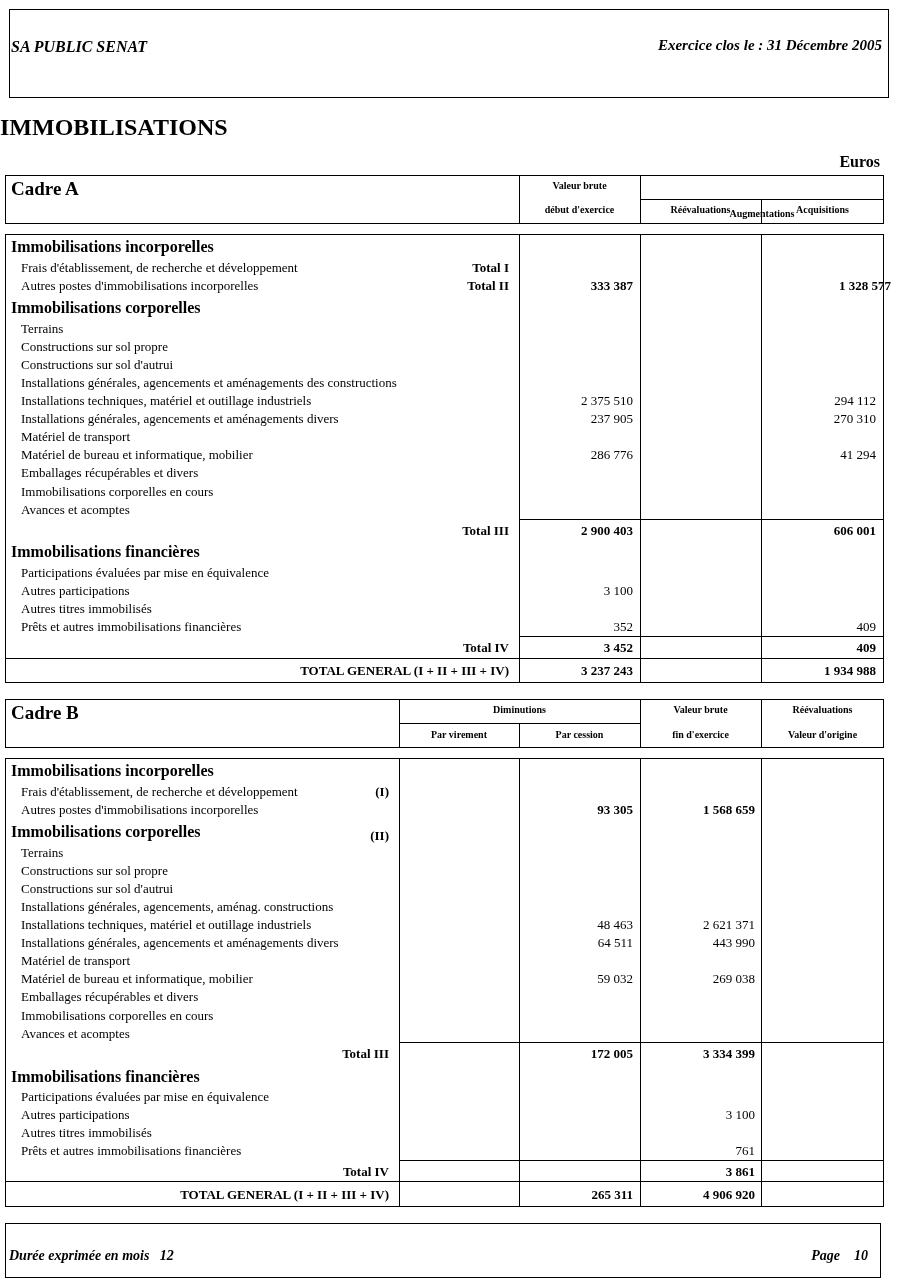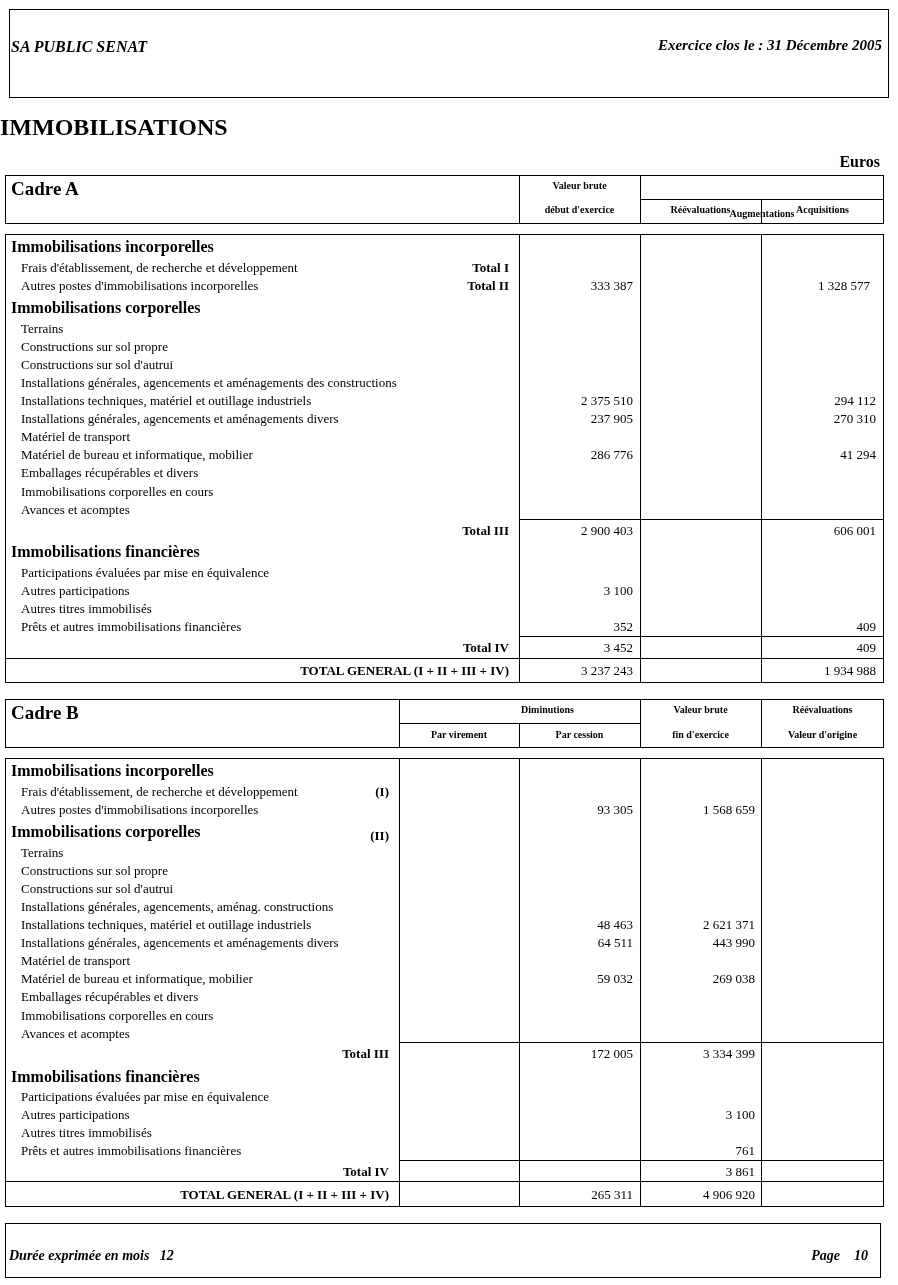--- a/index.html
+++ b/index.html
@@ -13,21 +13,21 @@
   .hdr-company { left: 11px; top: 38px; font-size: 16px; }
   .hdr-exercise { right: 16px; top: 37px; font-size: 15px; }
   .page-title { left: 0; width: 888px; top: 114px; text-align: left; font-size: 24px; font-weight: bold; }
   .euros { right: 18px; top: 153px; font-size: 16px; font-weight: bold; }
   .colhead { position: absolute; font-size: 10px; font-weight: bold; text-align: center; }
   .cadre { position: absolute; font-size: 19px; font-weight: bold; }
   .sec { position: absolute; left: 11px; font-size: 16px; font-weight: bold; white-space: nowrap; }
   .lbl { position: absolute; left: 21px; font-size: 13px; white-space: nowrap; }
   .tot { position: absolute; font-size: 13px; font-weight: bold; text-align: right; white-space: nowrap; }
   .num { position: absolute; font-size: 13px; text-align: right; white-space: nowrap; }
-  .num.b { font-weight: normal; text-align: right; }
+  .num.b { font-weight: bold; text-align: right; }
   .foot-left { left: 9px; top: 1248px; font-size: 14px; }
   .foot-right { right: 30px; top: 1248px; font-size: 14px; }
 </style>
 </head>
 <body>
 
 <div class="box" style="left:9px; top:9px; width:880px; height:89px;"></div>
 <div class="abs ital hdr-company">SA PUBLIC SENAT</div>
 <div class="abs ital hdr-exercise">Exercice clos le :  31 Décembre 2005</div>
 
@@ -57,21 +57,21 @@
   <div class="hline" style="left:519px; top:519px; width:365px;"></div>
   <div class="hline" style="left:519px; top:636px; width:365px;"></div>
   <div class="hline" style="left:5px; top:658px; width:879px;"></div>
 
   <div class="sec" style="top:238px;">Immobilisations incorporelles</div>
   <div class="lbl" style="top:260px;">Frais d'établissement, de recherche et développement</div>
   <div class="tot" style="right:389px; top:260px;">Total I</div>
   <div class="lbl" style="top:278px;">Autres postes d'immobilisations incorporelles</div>
   <div class="tot" style="right:389px; top:278px;">Total II</div>
   <div class="num b" style="right:265px; top:278px;">333 387</div>
-  <div class="num b" style="right:28px; top:278px;">1 328 577</div>
+  <div class="num b" style="right:7px; top:278px;">1 328 577</div>
 
   <div class="sec" style="top:299px;">Immobilisations corporelles</div>
   <div class="lbl" style="top:321px;">Terrains</div>
   <div class="lbl" style="top:339px;">Constructions sur sol propre</div>
   <div class="lbl" style="top:357px;">Constructions sur sol d'autrui</div>
   <div class="lbl" style="top:375px;">Installations générales, agencements et aménagements des constructions</div>
   <div class="lbl" style="top:393px;">Installations techniques, matériel et outillage industriels</div>
   <div class="num" style="right:265px; top:393px;">2 375 510</div>
   <div class="num" style="right:22px; top:393px;">294 112</div>
   <div class="lbl" style="top:411px;">Installations générales, agencements et aménagements divers</div>
@@ -107,21 +107,21 @@
 
 <div>
   <div class="box" style="left:5px; top:699px; width:879px; height:49px;"></div>
   <div class="vline" style="left:399px; top:699px; height:49px;"></div>
   <div class="vline" style="left:640px; top:699px; height:49px;"></div>
   <div class="vline" style="left:761px; top:699px; height:49px;"></div>
   <div class="hline" style="left:399px; top:723px; width:241px;"></div>
   <div class="vline" style="left:519px; top:723px; height:25px;"></div>
 
   <div class="cadre" style="left:11px; top:702px;">Cadre B</div>
-  <div class="colhead" style="left:399px; width:241px; top:704px;padding-left:28px;">Diminutions</div>
+  <div class="colhead" style="left:399px; width:241px; top:704px;">Diminutions</div>
   <div class="colhead" style="left:399px; width:120px; top:729px;">Par virement</div>
   <div class="colhead" style="left:519px; width:121px; top:729px;">Par cession</div>
   <div class="colhead" style="left:640px; width:121px; top:704px;">Valeur brute</div>
   <div class="colhead" style="left:640px; width:121px; top:729px;">fin d'exercice</div>
   <div class="colhead" style="left:761px; width:123px; top:704px;">Réévaluations</div>
   <div class="colhead" style="left:761px; width:123px; top:729px;">Valeur d'origine</div>
 </div>
 
 <div>
   <div class="box" style="left:5px; top:758px; width:879px; height:449px;"></div>

